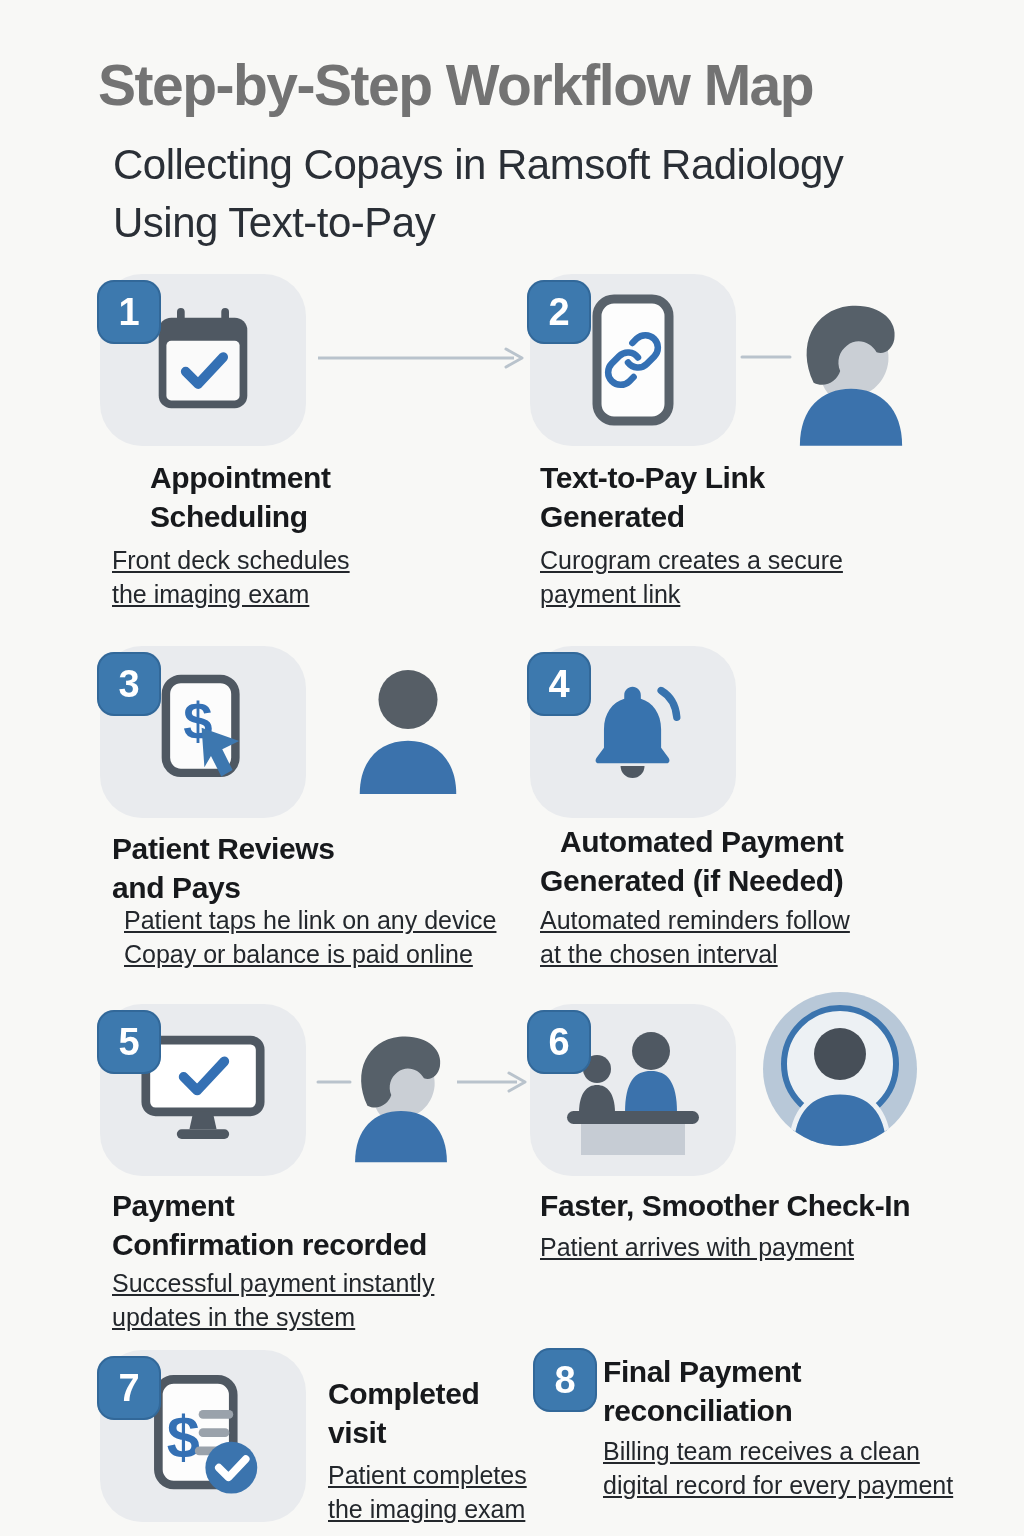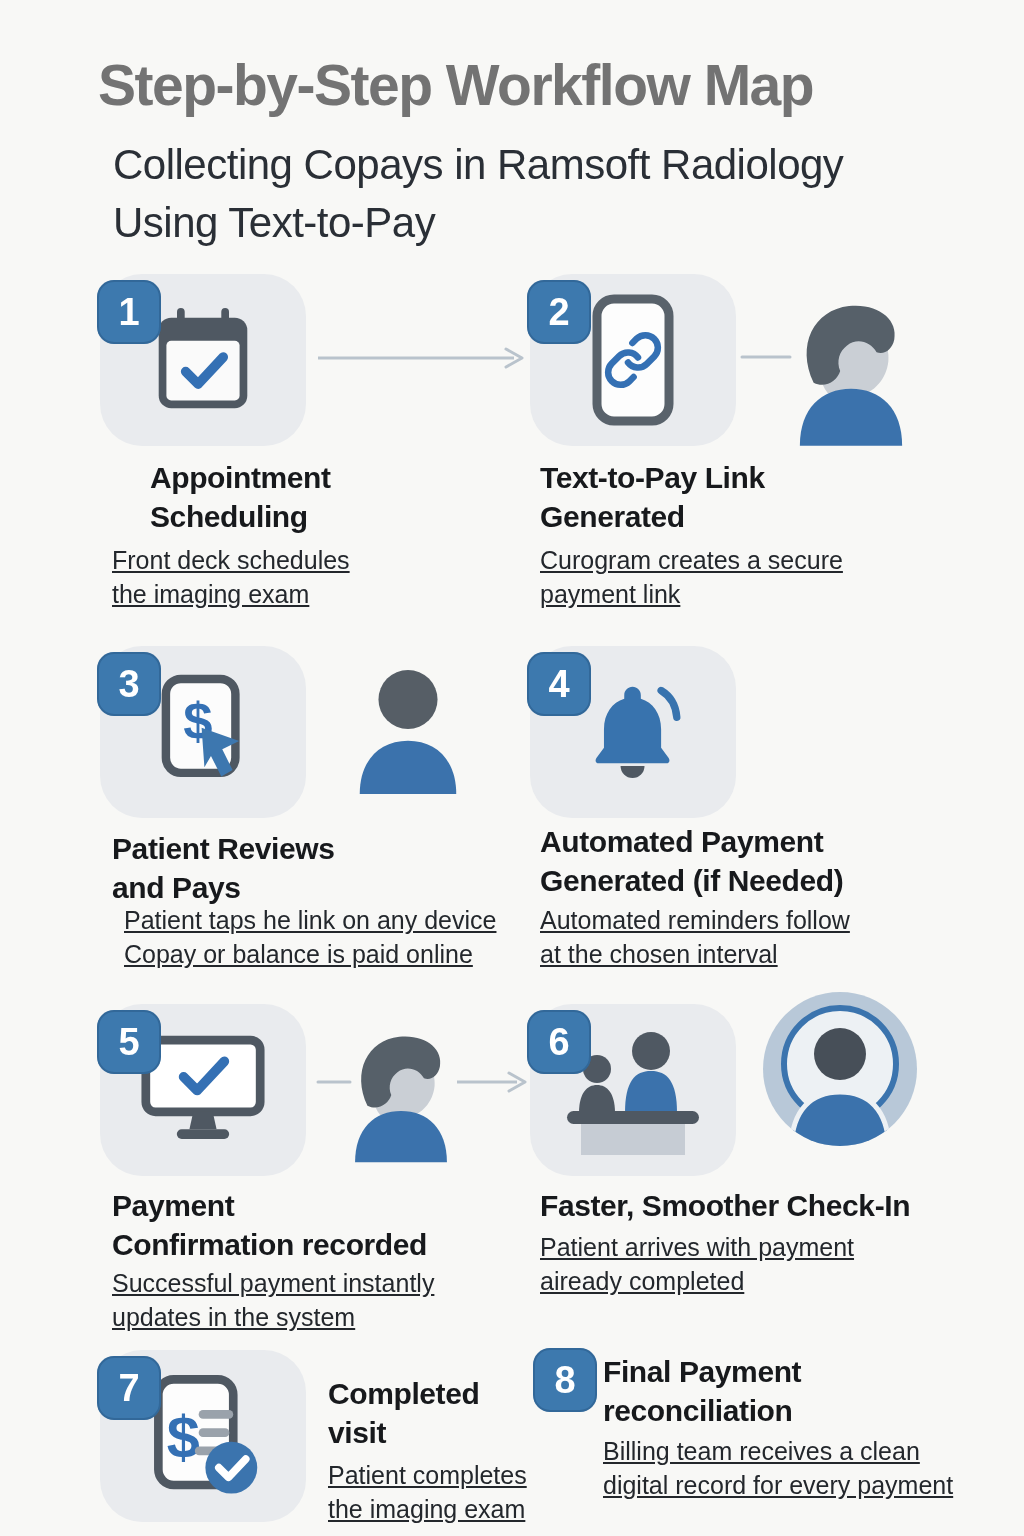--- a/index.html
+++ b/index.html
@@ -124,21 +124,21 @@
 
   <div class="abs step-title" style="left:112px;top:822px;margin-top:7px;">
     <div>Patient Reviews</div>
     <div>and Pays</div>
   </div>
   <div class="abs step-desc" style="left:124px;top:903px;">
     <div>Patient taps he link on any device</div>
     <div>Copay or balance is paid online</div>
   </div>
 
-  <div class="abs step-title" style="left:540px;top:822px;">
+  <div class="abs step-title" style="left:540px;top:822px;text-align:right;">
     <div>Automated Payment</div>
     <div>Generated (if Needed)</div>
   </div>
   <div class="abs step-desc" style="left:540px;top:903px;">
     <div>Automated reminders follow</div>
     <div>at the chosen interval</div>
   </div>
 
   <div class="abs tile" style="left:100px;top:1004px;">
     <div class="badge">5</div>
@@ -198,21 +198,20 @@
   <div class="abs step-desc" style="left:112px;top:1266px;">
     <div>Successful payment instantly</div>
     <div>updates in the system</div>
   </div>
 
   <div class="abs step-title" style="left:540px;top:1186px;">
     <div>Faster, Smoother Check-In</div>
   </div>
   <div class="abs step-desc" style="left:540px;top:1230px;">
     <div>Patient arrives with payment</div>
-    <div>aiready completed</div>
   </div>
 
   <div class="abs tile" style="left:100px;top:1350px;">
     <div class="badge">7</div>
     <svg width="120" height="126" viewBox="0 0 125 130">
       <rect x="16" y="6" width="78" height="110" rx="16" fill="#fdfdfd" stroke="#4f5862" stroke-width="9"></rect>
       <text x="42" y="88" text-anchor="middle" font-family="Liberation Sans, sans-serif" font-size="62" font-weight="bold" fill="#3470b4">$</text>
       <rect x="58" y="38" width="36" height="9" rx="4.5" fill="#9aa2ab"></rect>
       <rect x="58" y="57" width="32" height="9" rx="4.5" fill="#9aa2ab"></rect>
       <rect x="54" y="76" width="28" height="9" rx="4.5" fill="#9aa2ab"></rect>

